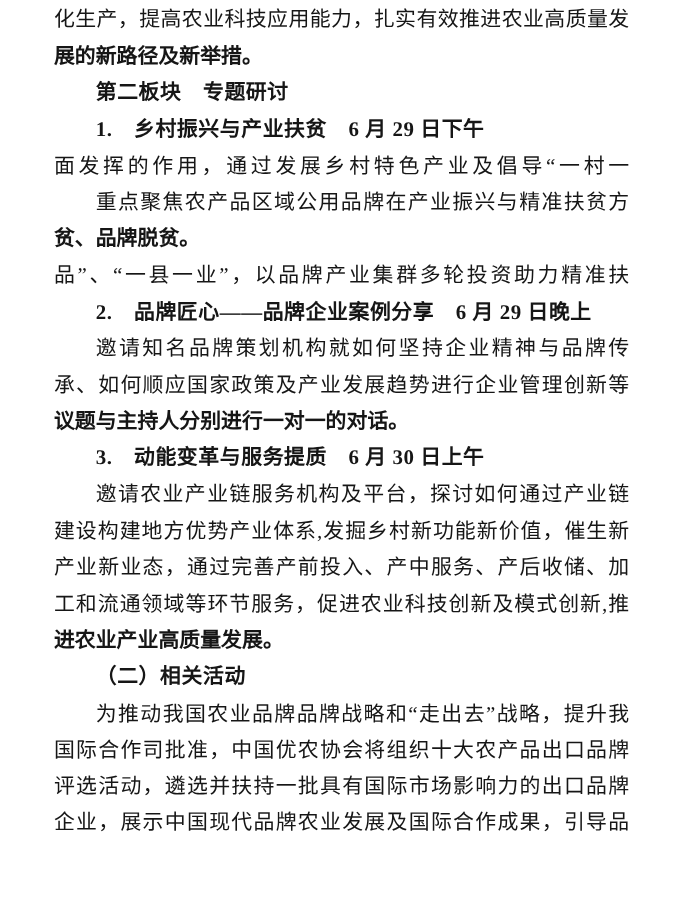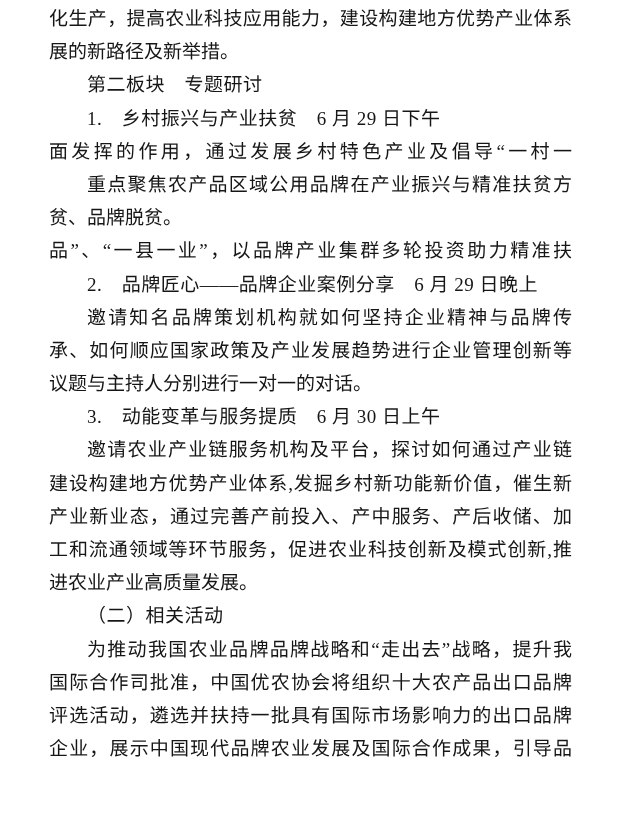--- a/index.html
+++ b/index.html
@@ -26,39 +26,40 @@
     text-align: justify;
     text-align-last: justify;
     white-space: normal;
     overflow: hidden;
     height: 33.2px;
   }
   
   .end {
     text-align: left;
     text-align-last: left;
+    font-weight: bold;
   }
   
   .head {
-    font-weight: 400;
+    font-weight: 700;
     text-align: right;
     text-align-last: left;
     text-indent: 2em;
     letter-spacing: 0.5px;
   }
   
   .ind {
     text-indent: 2em;
   }
 </style>
 </head>
 <body>
 
 <div class="page" style="background: rgb(255, 255, 255); color: rgb(22, 22, 22);">
-  <div class="line">化生产，提高农业科技应用能力，建设构建地方优势产业体系</div>
+  <div class="line">化生产，提高农业科技应用能力，扎实有效推进农业高质量发</div>
   <div class="line end">展的新路径及新举措。</div>
   <div class="line head">第二板块　专题研讨</div>
   <div class="line head">1.　乡村振兴与产业扶贫　6 月 29 日下午</div>
   <div class="line">面发挥的作用，通过发展乡村特色产业及倡导“一村一</div>
   <div class="line ind">重点聚焦农产品区域公用品牌在产业振兴与精准扶贫方</div>
   <div class="line end">贫、品牌脱贫。</div>
   <div class="line">品”、“一县一业”，以品牌产业集群多轮投资助力精准扶</div>
   <div class="line head">2.　品牌匠心——品牌企业案例分享　6 月 29 日晚上</div>
   <div class="line ind">邀请知名品牌策划机构就如何坚持企业精神与品牌传</div>
   <div class="line">承、如何顺应国家政策及产业发展趋势进行企业管理创新等</div>

